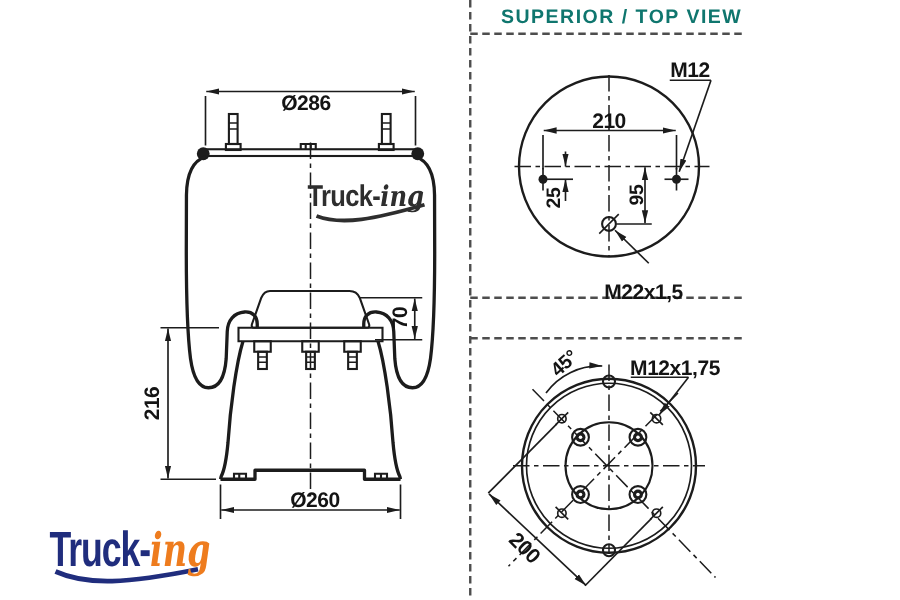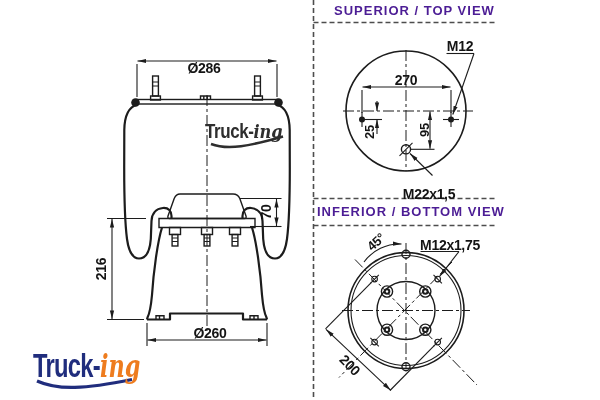--- a/index.html
+++ b/index.html
@@ -6,21 +6,21 @@
   .canvas{position:relative;width:600px;height:400px;background:#fff;overflow:hidden;
           font-family:"Liberation Sans",sans-serif}
   .canvas svg{position:absolute;left:0;top:0}
   .lbl{position:absolute;transform:translate(-50%,-50%);font-weight:bold;font-size:14px;
        color:#141414;letter-spacing:-0.3px;white-space:nowrap;line-height:1}
   .lbl.sm{font-size:13px}
   .r90{transform:translate(-50%,-50%) rotate(-90deg)}
   .r45{transform:translate(-50%,-50%) rotate(45deg)}
   .rm42{transform:translate(-50%,-50%) rotate(-42deg)}
   .panel-title{position:absolute;font-weight:bold;font-size:13px;letter-spacing:1px;
-       color:#4c1d95;white-space:nowrap;line-height:1.1}
+       color:#0f766e;white-space:nowrap;line-height:1.1}
   .watermark{position:absolute;left:205px;top:121px;white-space:nowrap;line-height:1;
        transform-origin:left top;transform:scale(0.85,1)}
   .wm1{font-weight:bold;font-size:20px;color:#2e2e2e;letter-spacing:-0.5px}
   .wm2{font-family:"DejaVu Serif",serif;font-style:italic;font-weight:bold;font-size:19px;color:#2e2e2e}
   .brand-logo{position:absolute;left:33px;top:349px;white-space:nowrap;line-height:1;
        transform-origin:left top;transform:scale(0.72,1)}
   .lg1{font-weight:bold;font-size:33px;color:var(--navy,#202d7d);letter-spacing:-1px}
   .lg2{font-family:"DejaVu Serif",serif;font-style:italic;font-weight:bold;font-size:31px;
        color:var(--orange,#ee7c1e)}
 </style>
@@ -194,28 +194,27 @@
 
     <line class="dim" x1="371.2" y1="282.6" x2="325.5" y2="328.8"></line>
     <line class="dim" x1="434.2" y1="345.7" x2="390" y2="390.5"></line>
     <line class="dim" x1="326" y1="329.3" x2="390.7" y2="390.3" marker-start="url(#arr)" marker-end="url(#arr)"></line>
   </g>
 
   <path d="M37,381 C58,390.5 85,389 132,379.5" style="stroke:var(--navy,#202d7d)" stroke-width="3.2" fill="none"></path>
 </svg>
 
 <div class="panel-title" style="left:334px;top:4px">SUPERIOR / TOP VIEW</div>
-<div class="panel-title" style="left:317px;top:205px">INFERIOR / BOTTOM VIEW</div>
 
 <div class="lbl" style="left:204px;top:68px">Ø286</div>
 <div class="lbl r90" style="left:101px;top:269px">216</div>
 <div class="lbl r90" style="left:266px;top:212px">70</div>
 <div class="lbl" style="left:210px;top:333px">Ø260</div>
 
-<div class="lbl" style="left:406px;top:80px">270</div>
+<div class="lbl" style="left:406px;top:80px">210</div>
 <div class="lbl sm r90" style="left:369px;top:132px">25</div>
 <div class="lbl sm r90" style="left:424px;top:130px">95</div>
 <div class="lbl" style="left:460px;top:46px">M12</div>
 <div class="lbl" style="left:429px;top:194px">M22x1,5</div>
 
 <div class="lbl sm rm42" style="left:376px;top:242px">45°</div>
 <div class="lbl" style="left:450px;top:245px">M12x1,75</div>
 <div class="lbl r45" style="left:350px;top:365px">200</div>
 
 <div class="watermark">

